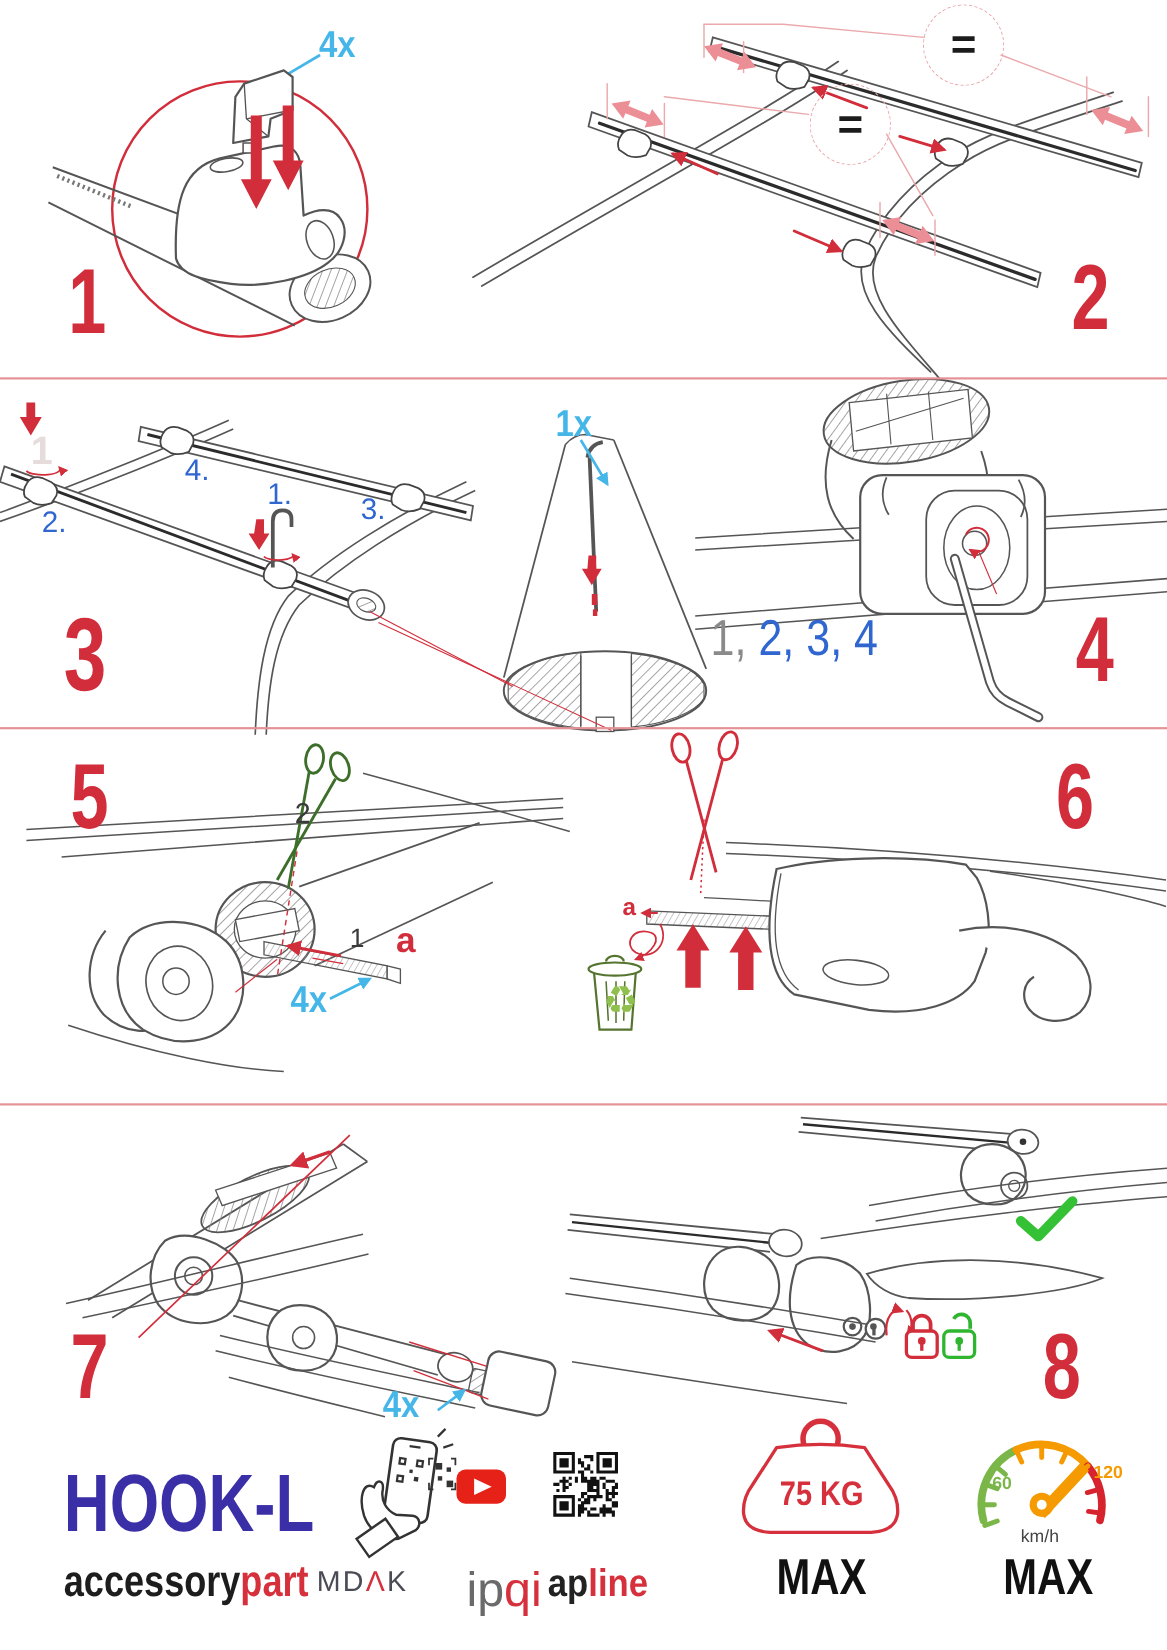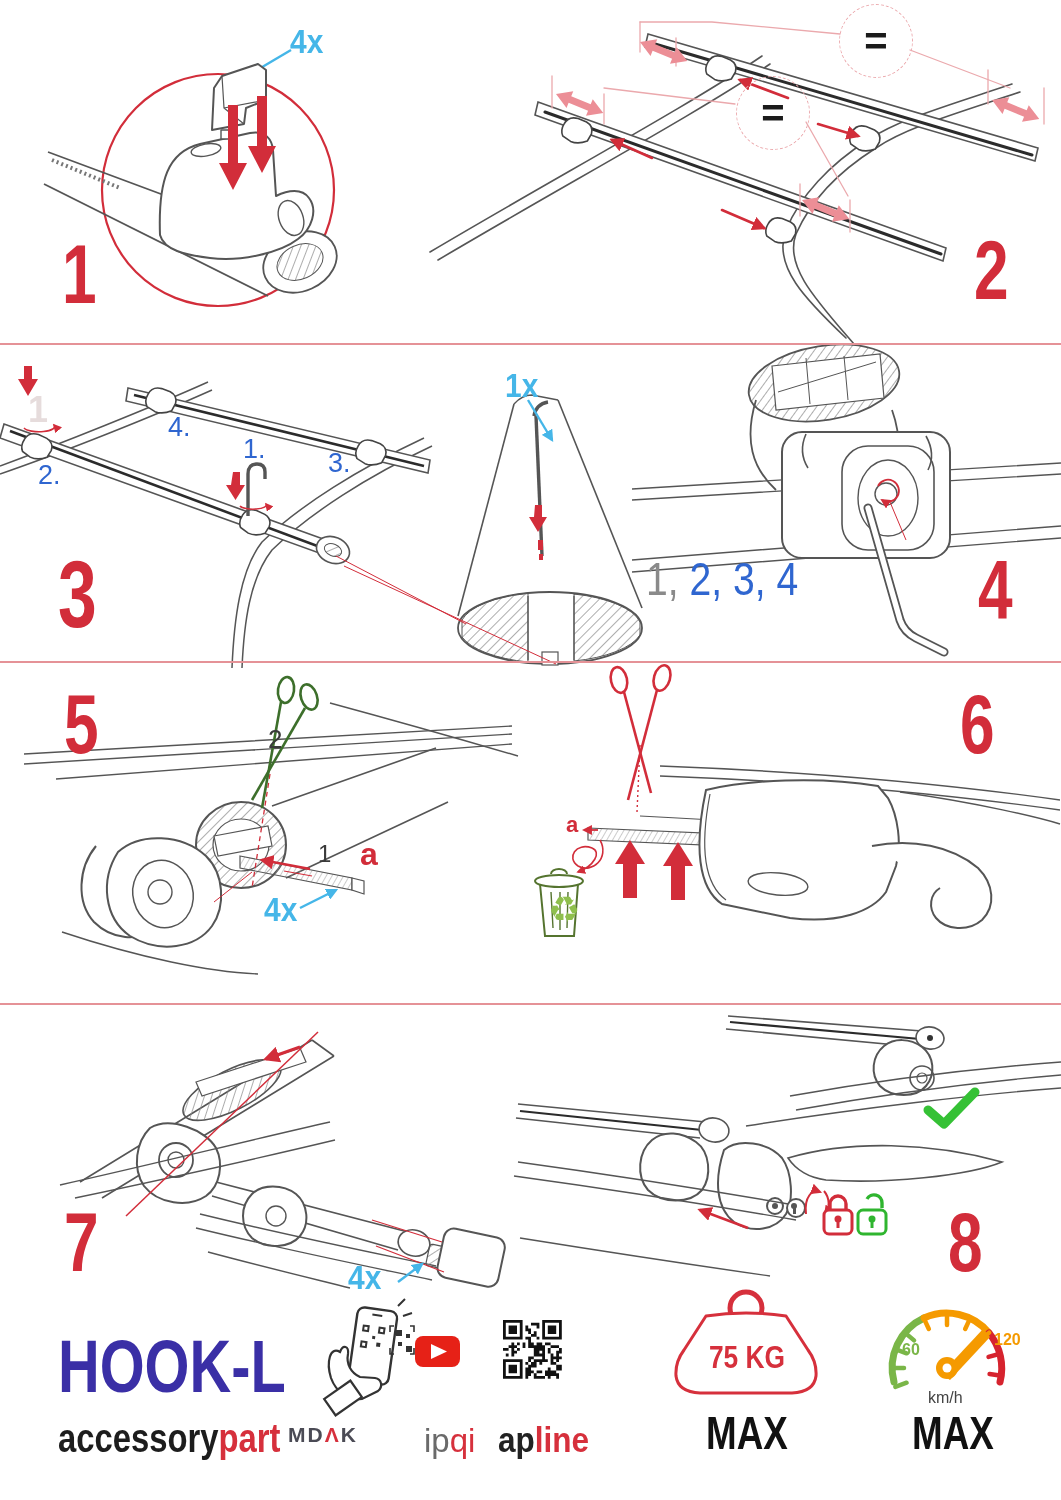--- a/index.html
+++ b/index.html
@@ -15,22 +15,22 @@
   .sep{position:absolute;left:0;width:1061px;height:2px;background:#e59297;}
   .eqcirc{position:absolute;width:72px;height:72px;border:1.5px dashed #eba9ad;border-radius:50%;
           display:flex;align-items:center;justify-content:center;color:#1b1b1b;
           font-size:40px;font-weight:900;}
   .ghost{color:#e6dcdc;font-size:36px;font-weight:600;}
   .seq{font-size:46px;font-weight:500;transform:scaleX(.85);transform-origin:left top;}
   .seq .g{color:#8a8a8a;} .seq .b{color:#2f66d0;}
   .brandline{font-size:40px;font-weight:700;transform:scaleX(.82);transform-origin:left top;letter-spacing:0px;}
   .product{color:#3a2fa6;font-size:74px;font-weight:600;transform:scaleX(.78);transform-origin:left top;}
   .maxlbl{color:#111;font-size:46px;font-weight:600;transform:scaleX(.8);transform-origin:left top;}
-  .logo-mdak{font-size:21px;font-weight:700;letter-spacing:2px;color:#4b4b55;}
-  .logo-ipqi{font-size:33px;font-weight:400;color:#6a6a6a;}
+  .logo-mdak{font-size:26px;font-weight:400;letter-spacing:2px;color:#4b4b55;}
+  .logo-ipqi{font-size:44px;font-weight:400;color:#6a6a6a;}
   .logo-apline{font-size:35px;font-weight:600;color:#222;transform:scaleX(.9);transform-origin:left top;}
   .red{color:#d6303c;}
   .kg{color:#d6303c;font-size:31px;font-weight:700;transform:scaleX(.85);transform-origin:center top;text-align:center;}
   .kmh{color:#444;font-size:16px;font-weight:500;}
   .sgreen{color:#7ab648;font-size:16px;font-weight:700;margin-top:40px;}
   .sorange{color:#f59a00;font-size:16px;font-weight:700;text-align:right;}
 </style>
 </head>
 <body>
 

